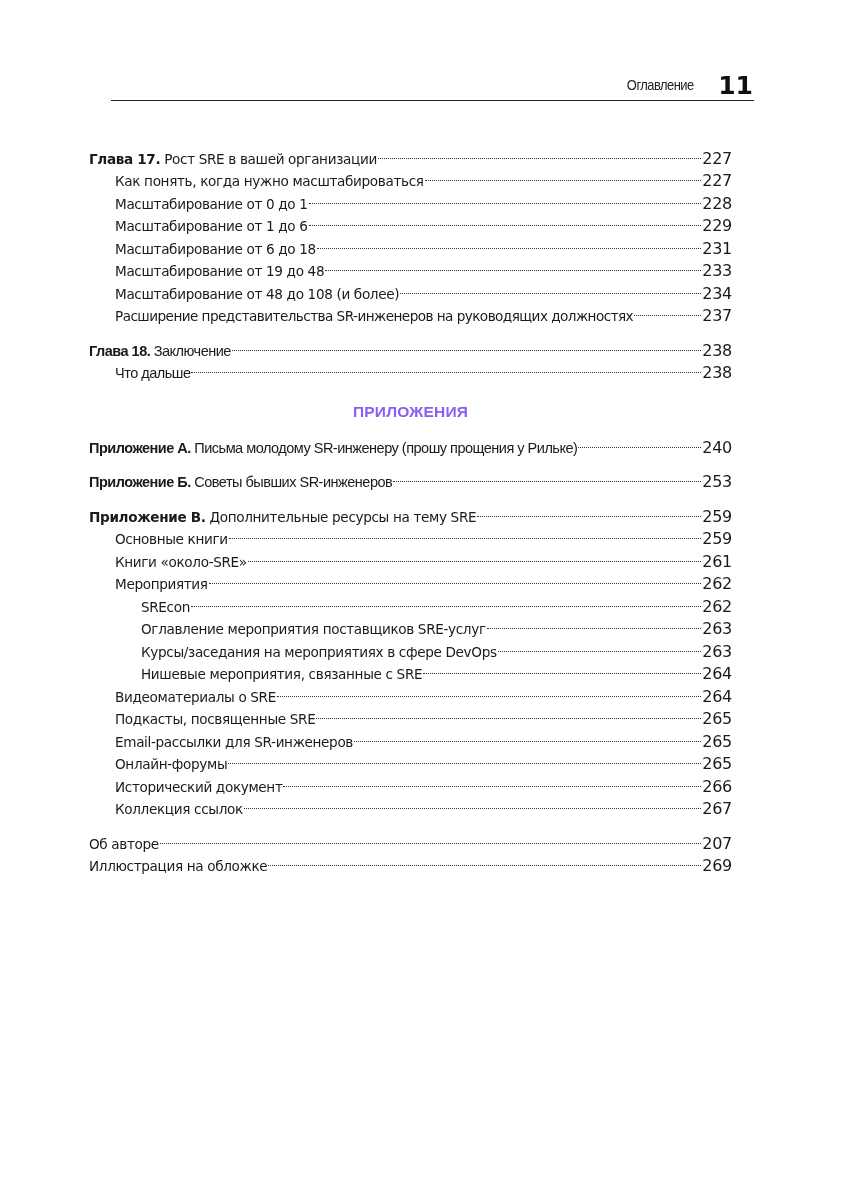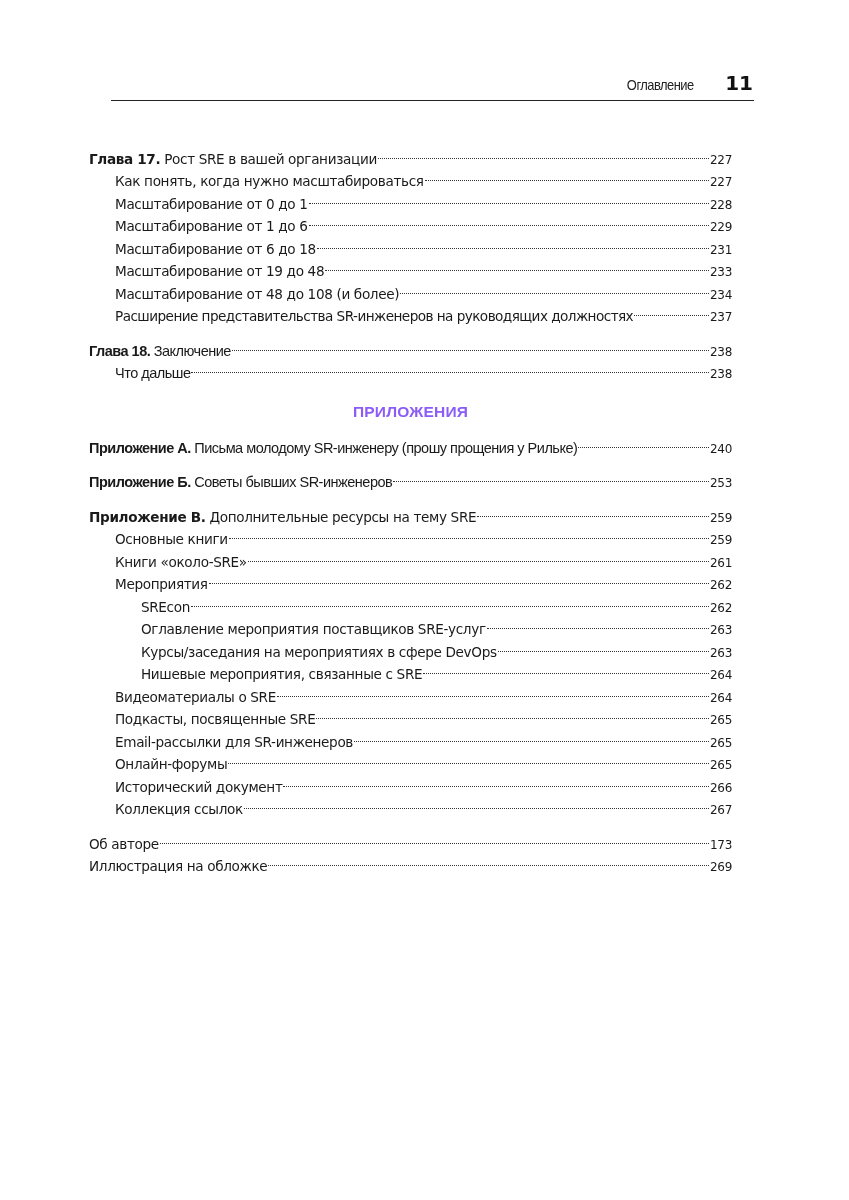--- a/index.html
+++ b/index.html
@@ -33,21 +33,21 @@
       transform: scaleX(0.86);
       transform-origin: right center;
       color: #222;
     }
     .header-page {
       position: absolute;
       right: 1px;
       top: 1px;
       font-family: "DejaVu Sans", sans-serif;
       font-weight: bold;
-      font-size: 20px;
+      font-size: 25px;
       color: #111;
     }
     .toc {
       position: absolute;
       left: 89px;
       top: 141px;
       width: 643px;
     }
     .row {
       display: flex;
@@ -77,21 +77,21 @@
     .dots::after {
       content: "";
       position: absolute;
       left: 0;
       right: 0;
       bottom: 5px;
       border-bottom: 1.5px dotted #333;
     }
     .page {
       flex: 0 0 auto;
-      font-size: 12px;
+      font-size: 16px;
       letter-spacing: -0.3px;
     }
     .gap-s { height: 12px; }
     .section-heading {
       text-align: center;
       font-family: "Liberation Sans", sans-serif;
       font-weight: bold;
       font-size: 15.5px;
       letter-spacing: 0.2px;
       height: 36px;
@@ -251,21 +251,21 @@
     <span class="title">Коллекция ссылок</span>
     <span class="dots"></span>
     <span class="page">267</span>
   </div>
 
   <div class="gap-s"></div>
 
   <div class="row">
     <span class="title">Об авторе</span>
     <span class="dots"></span>
-    <span class="page">173</span>
+    <span class="page">207</span>
   </div>
   <div class="row">
     <span class="title">Иллюстрация на обложке</span>
     <span class="dots"></span>
     <span class="page">269</span>
   </div>
 
 </div>
 
 </body></html>

